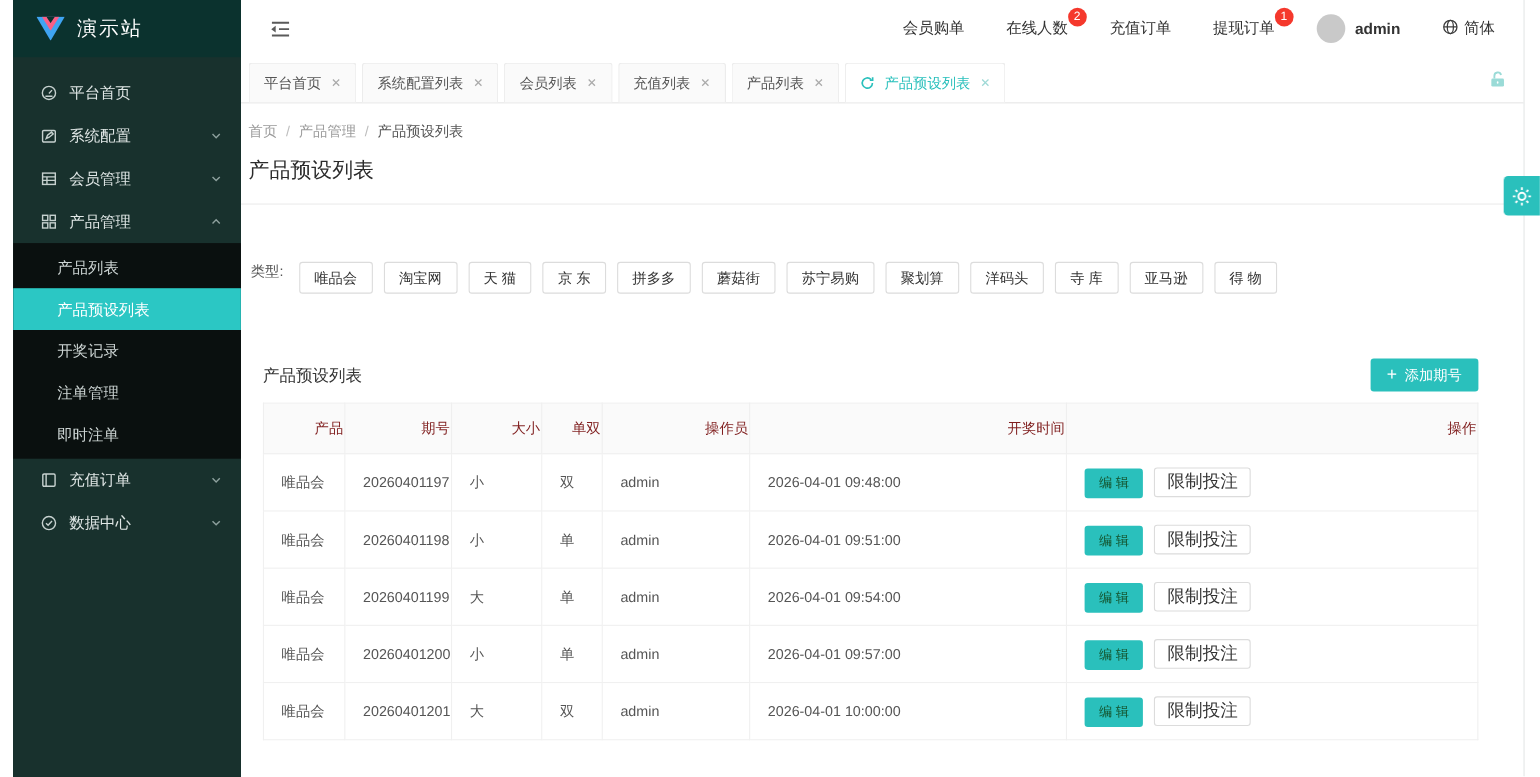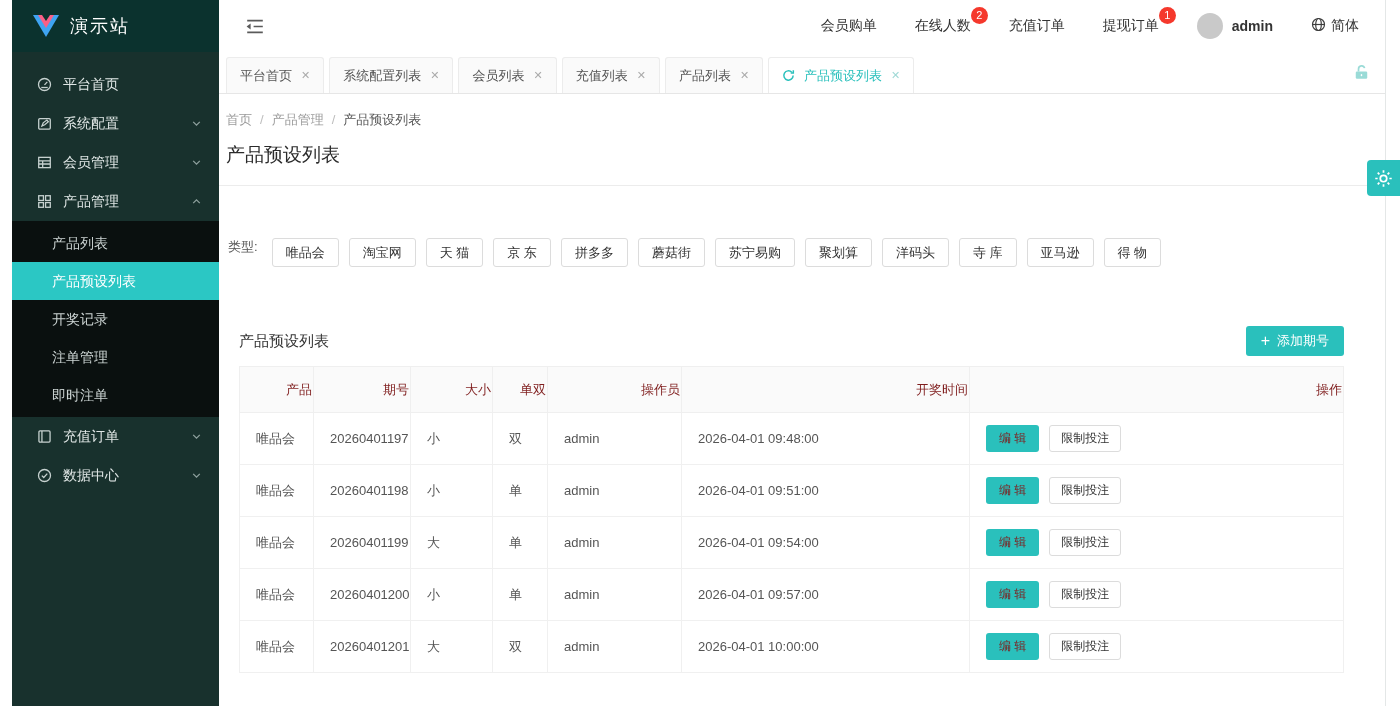--- a/index.html
+++ b/index.html
@@ -78,24 +78,24 @@
   .panel-title{font-size:15px;color:#333;}
   .add-btn{background:var(--accent);color:#fff;border:none;border-radius:3px;height:30px;
     padding:0 15px;font-size:13px;display:flex;align-items:center;gap:7px;cursor:pointer;}
   .add-plus{font-size:16px;line-height:1;}
   .info-line{padding:28px 17px 0;font-size:13px;color:#333;}
 
   .data-table{border-collapse:collapse;margin:10px 17px 0;width:calc(100% - 34px);table-layout:fixed;font-size:13px;}
   .data-table th{background:#fafafa;height:46px;text-align:right;padding-left:16px;font-weight:normal;
     color:#7f1d1d;border:1px solid #efefef;}
   .data-table td{height:52px;padding-left:16px;color:#555;border:1px solid #f0f0f0;background:#fff;}
-  .edit-btn{background:var(--accent);color:#7f1d1d;border:none;border-radius:3px;height:27px;
+  .edit-btn{background:var(--accent);color:#14532d;border:none;border-radius:3px;height:27px;
     padding:0 13px;font-size:12px;cursor:pointer;white-space:pre;}
   .limit-btn{background:#fff;border:1px solid #dcdcdc;border-radius:3px;height:27px;
-    padding:0 11px;font-size:12px;color:#333;margin-left:10px;cursor:pointer;}
+    padding:0 11px;font-size:16px;color:#333;margin-left:10px;cursor:pointer;}
 
   .gear-fab{position:fixed;right:0;top:160px;width:33px;height:36px;background:var(--accent);
     border-radius:4px 0 0 4px;display:flex;align-items:center;justify-content:center;cursor:pointer;z-index:20;}
 </style>
 </head>
 <body>
 
 <aside class="sidebar">
   <div class="logo-row">
     <span class="logo-mark">

